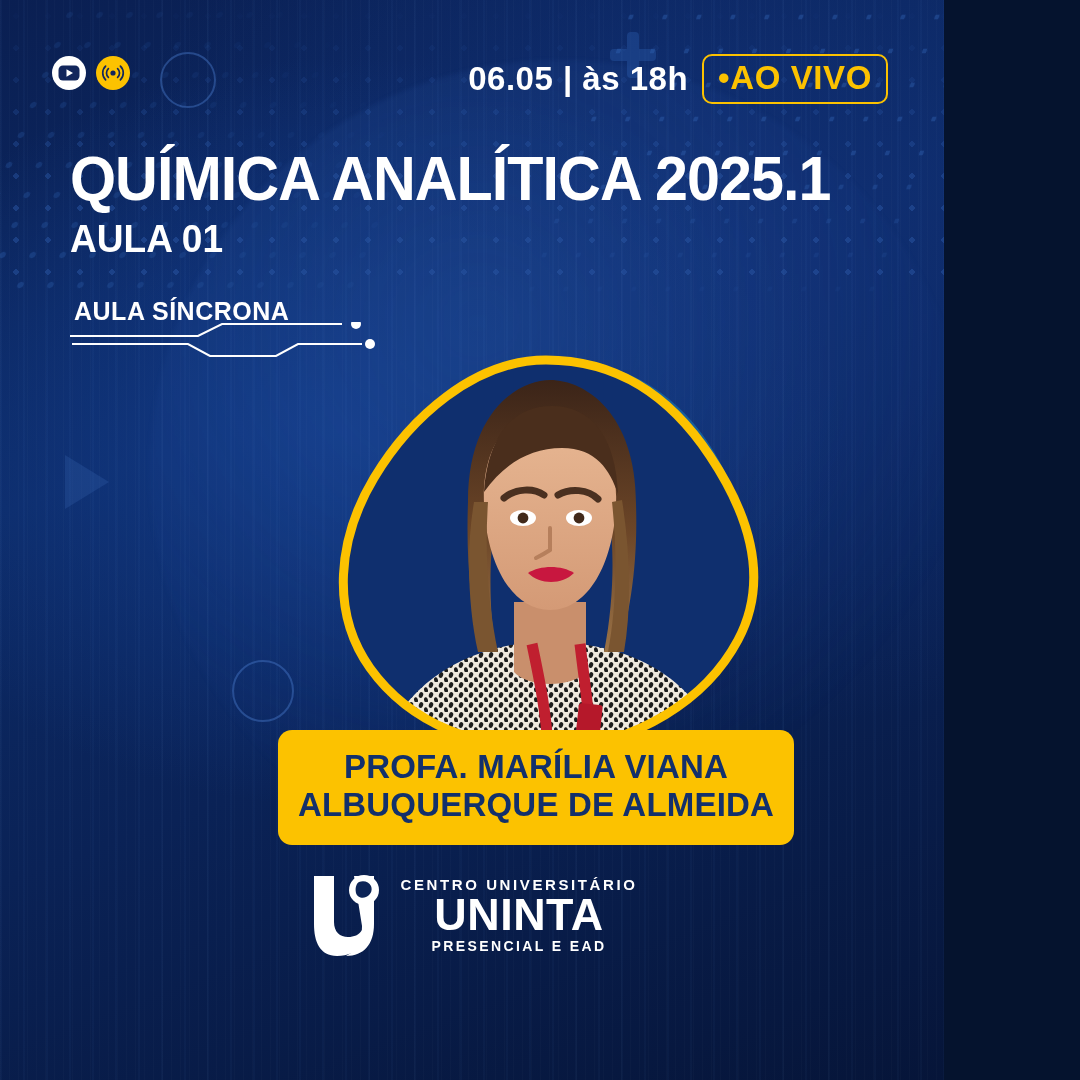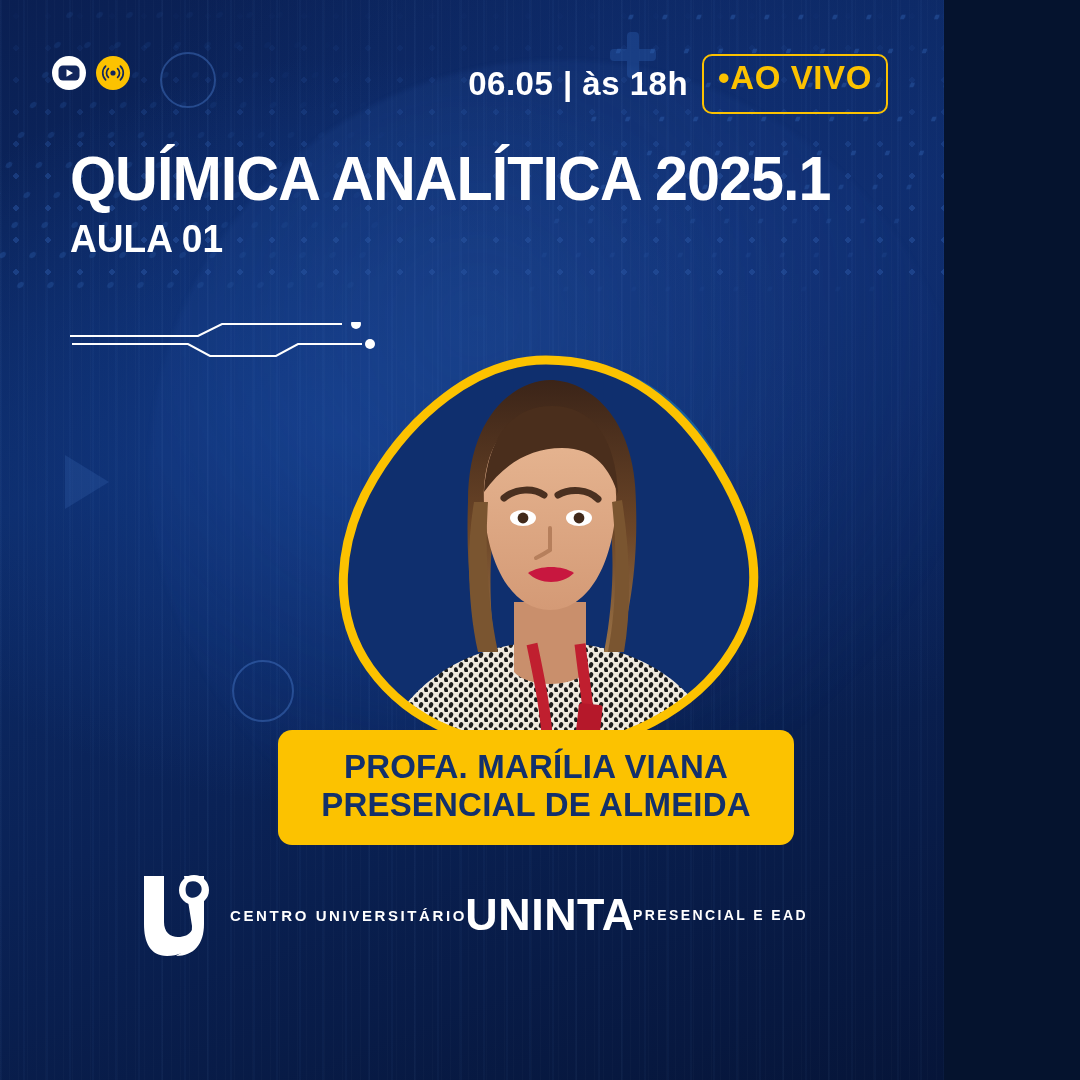--- a/index.html
+++ b/index.html
@@ -76,21 +76,21 @@
   .ic-live{background:#FCC200;}
 
   
   .head-right{position:absolute;right:56px;top:54px;text-align:right;}
   .head-line1{display:flex;align-items:center;gap:14px;justify-content:flex-end;}
   .date-text{
     color:#fff;font-size:33px;font-weight:700;letter-spacing:.5px;white-space:nowrap;
     font-family:"Liberation Sans", sans-serif;
   }
   .live-badge{
-    border:2px solid #FCC200;border-radius:10px;padding:3px 14px 15px;
+    border:2px solid #FCC200;border-radius:10px;padding:3px 14px 5px;
     color:#FCC200;font-size:33px;font-weight:800;letter-spacing:.6px;white-space:nowrap;
   }
   .site{
     margin-top:12px;color:#fff;font-size:29px;font-weight:700;letter-spacing:.2px;white-space:nowrap;
   }
 
   
   .title{
     position:absolute;left:70px;top:147px;
     color:#fff;font-size:63px;line-height:1;font-weight:800;letter-spacing:-1px;
@@ -124,21 +124,21 @@
     position:absolute;left:278px;top:730px;width:516px;
     background:#FCC200;border-radius:14px;padding:18px 4px 20px;
     text-align:center;
   }
   .name-line{
     color:#13306B;font-size:33px;font-weight:800;line-height:1.16;letter-spacing:.2px;
     white-space:nowrap;
   }
   
   .logo{position:absolute;left:0;right:0;top:872px;display:flex;justify-content:center;align-items:center;gap:14px;}
-  .logo-text{display:flex;flex-direction:row;align-items:center;color:#fff;}
+  .logo-text{display:flex;flex-direction:column;align-items:center;color:#fff;}
   .logo-top{font-size:15px;font-weight:700;letter-spacing:2.6px;line-height:1;}
   .logo-mid{font-size:44px;font-weight:800;letter-spacing:.5px;line-height:1.05;transform:scaleX(1.02);}
   .logo-bot{font-size:14px;font-weight:700;letter-spacing:2.4px;line-height:1;}
 </style>
 </head>
 <body>
 
 <div class="stage">
 
   <div class="bg-layer globe"></div>
@@ -175,20 +175,21 @@
 
   <div class="head-right">
     <div class="head-line1">
       <span class="date-text">06.05 | às 18h</span>
       <span class="live-badge">•AO VIVO</span>
     </div>
   </div>
 
   <div class="title">QUÍMICA ANALÍTICA 2025.1</div>
   <div class="subtitle">AULA 01</div>
+  <div class="kicker">AULA SÍNCRONA</div>
 
   <svg class="circuit" width="310" height="36" viewBox="0 0 310 36">
     <path d="M0 14 H128 L152 2 H272" stroke="#ffffff" stroke-width="2" fill="none"></path>
     <circle cx="286" cy="2" r="5" fill="#ffffff"></circle>
     <path d="M2 22 H118 L140 34 H206 L228 22 H292" stroke="#ffffff" stroke-width="2" fill="none"></path>
     <circle cx="300" cy="22" r="5" fill="#ffffff"></circle>
   </svg>
 
   <div class="portrait-wrap">
     <div class="blob-blue"></div>
@@ -254,21 +255,21 @@
       </g>
 
       <path d="M228 8 C300 8 352 44 392 104 C432 164 452 228 420 288
                C388 348 318 392 240 396 C162 400 92 372 52 316
                C12 260 20 186 56 126 C92 66 156 8 228 8 Z" fill="none" stroke="#FCC200" stroke-width="9" stroke-linejoin="round"></path>
     </svg>
   </div>
 
   <div class="name-banner">
     <div class="name-line">PROFA. MARÍLIA VIANA</div>
-    <div class="name-line">PRESENCIAL DE ALMEIDA</div>
+    <div class="name-line">ALBUQUERQUE DE ALMEIDA</div>
   </div>
 
   <div class="logo">
     <svg width="80" height="86" viewBox="0 0 80 86">
       <path d="M8 4 h20 v46 c0 10 6 15 14 15 c6 0 11 -2 14 -7 v14
                c-5 8 -14 12 -25 12 C14 84 8 70 8 52 Z" fill="#ffffff"></path>
       <path d="M48 4 h20 v48 c0 20 -10 32 -28 32 c12 -6 16 -16 16 -30 Z" fill="#ffffff"></path>
       <circle cx="58" cy="18" r="15" fill="#ffffff"></circle>
       <path d="M53 10 c5 -2 10 0 12 4 c2 5 -1 9 -5 11 c-4 2 -9 0 -10 -4 c-1 -5 0 -9 3 -11 Z" fill="#0c2457"></path>
     </svg>

